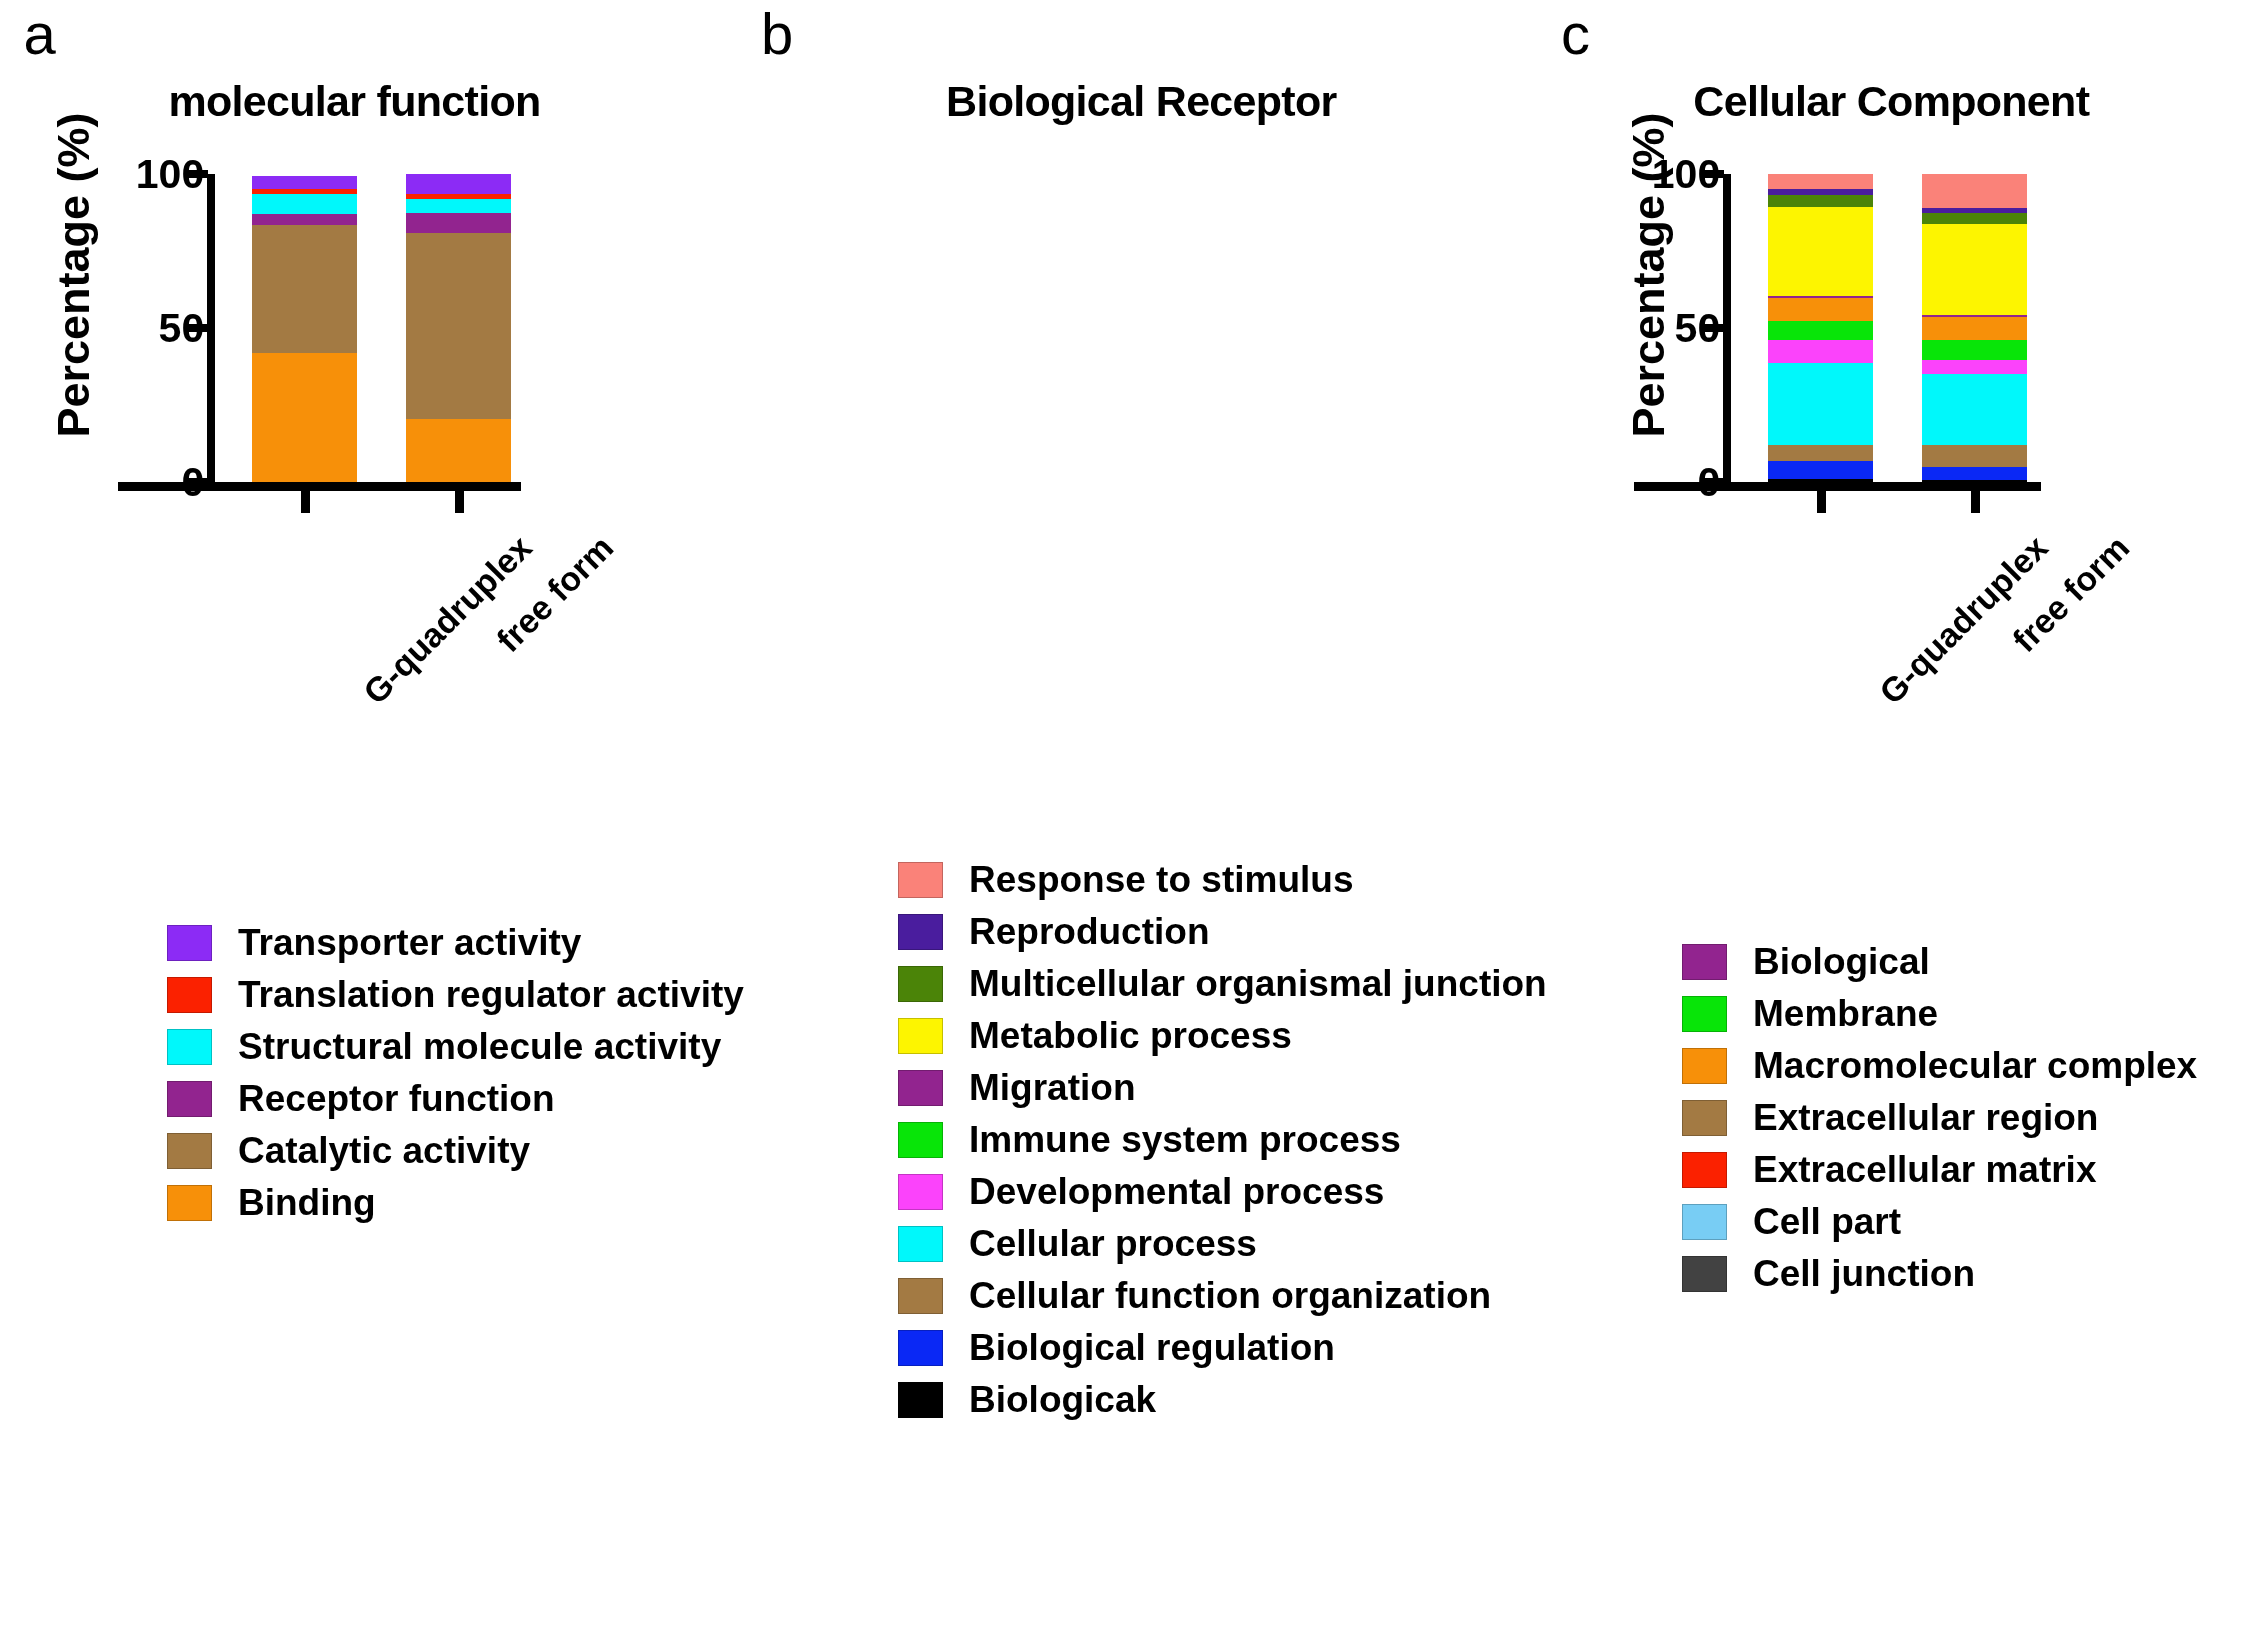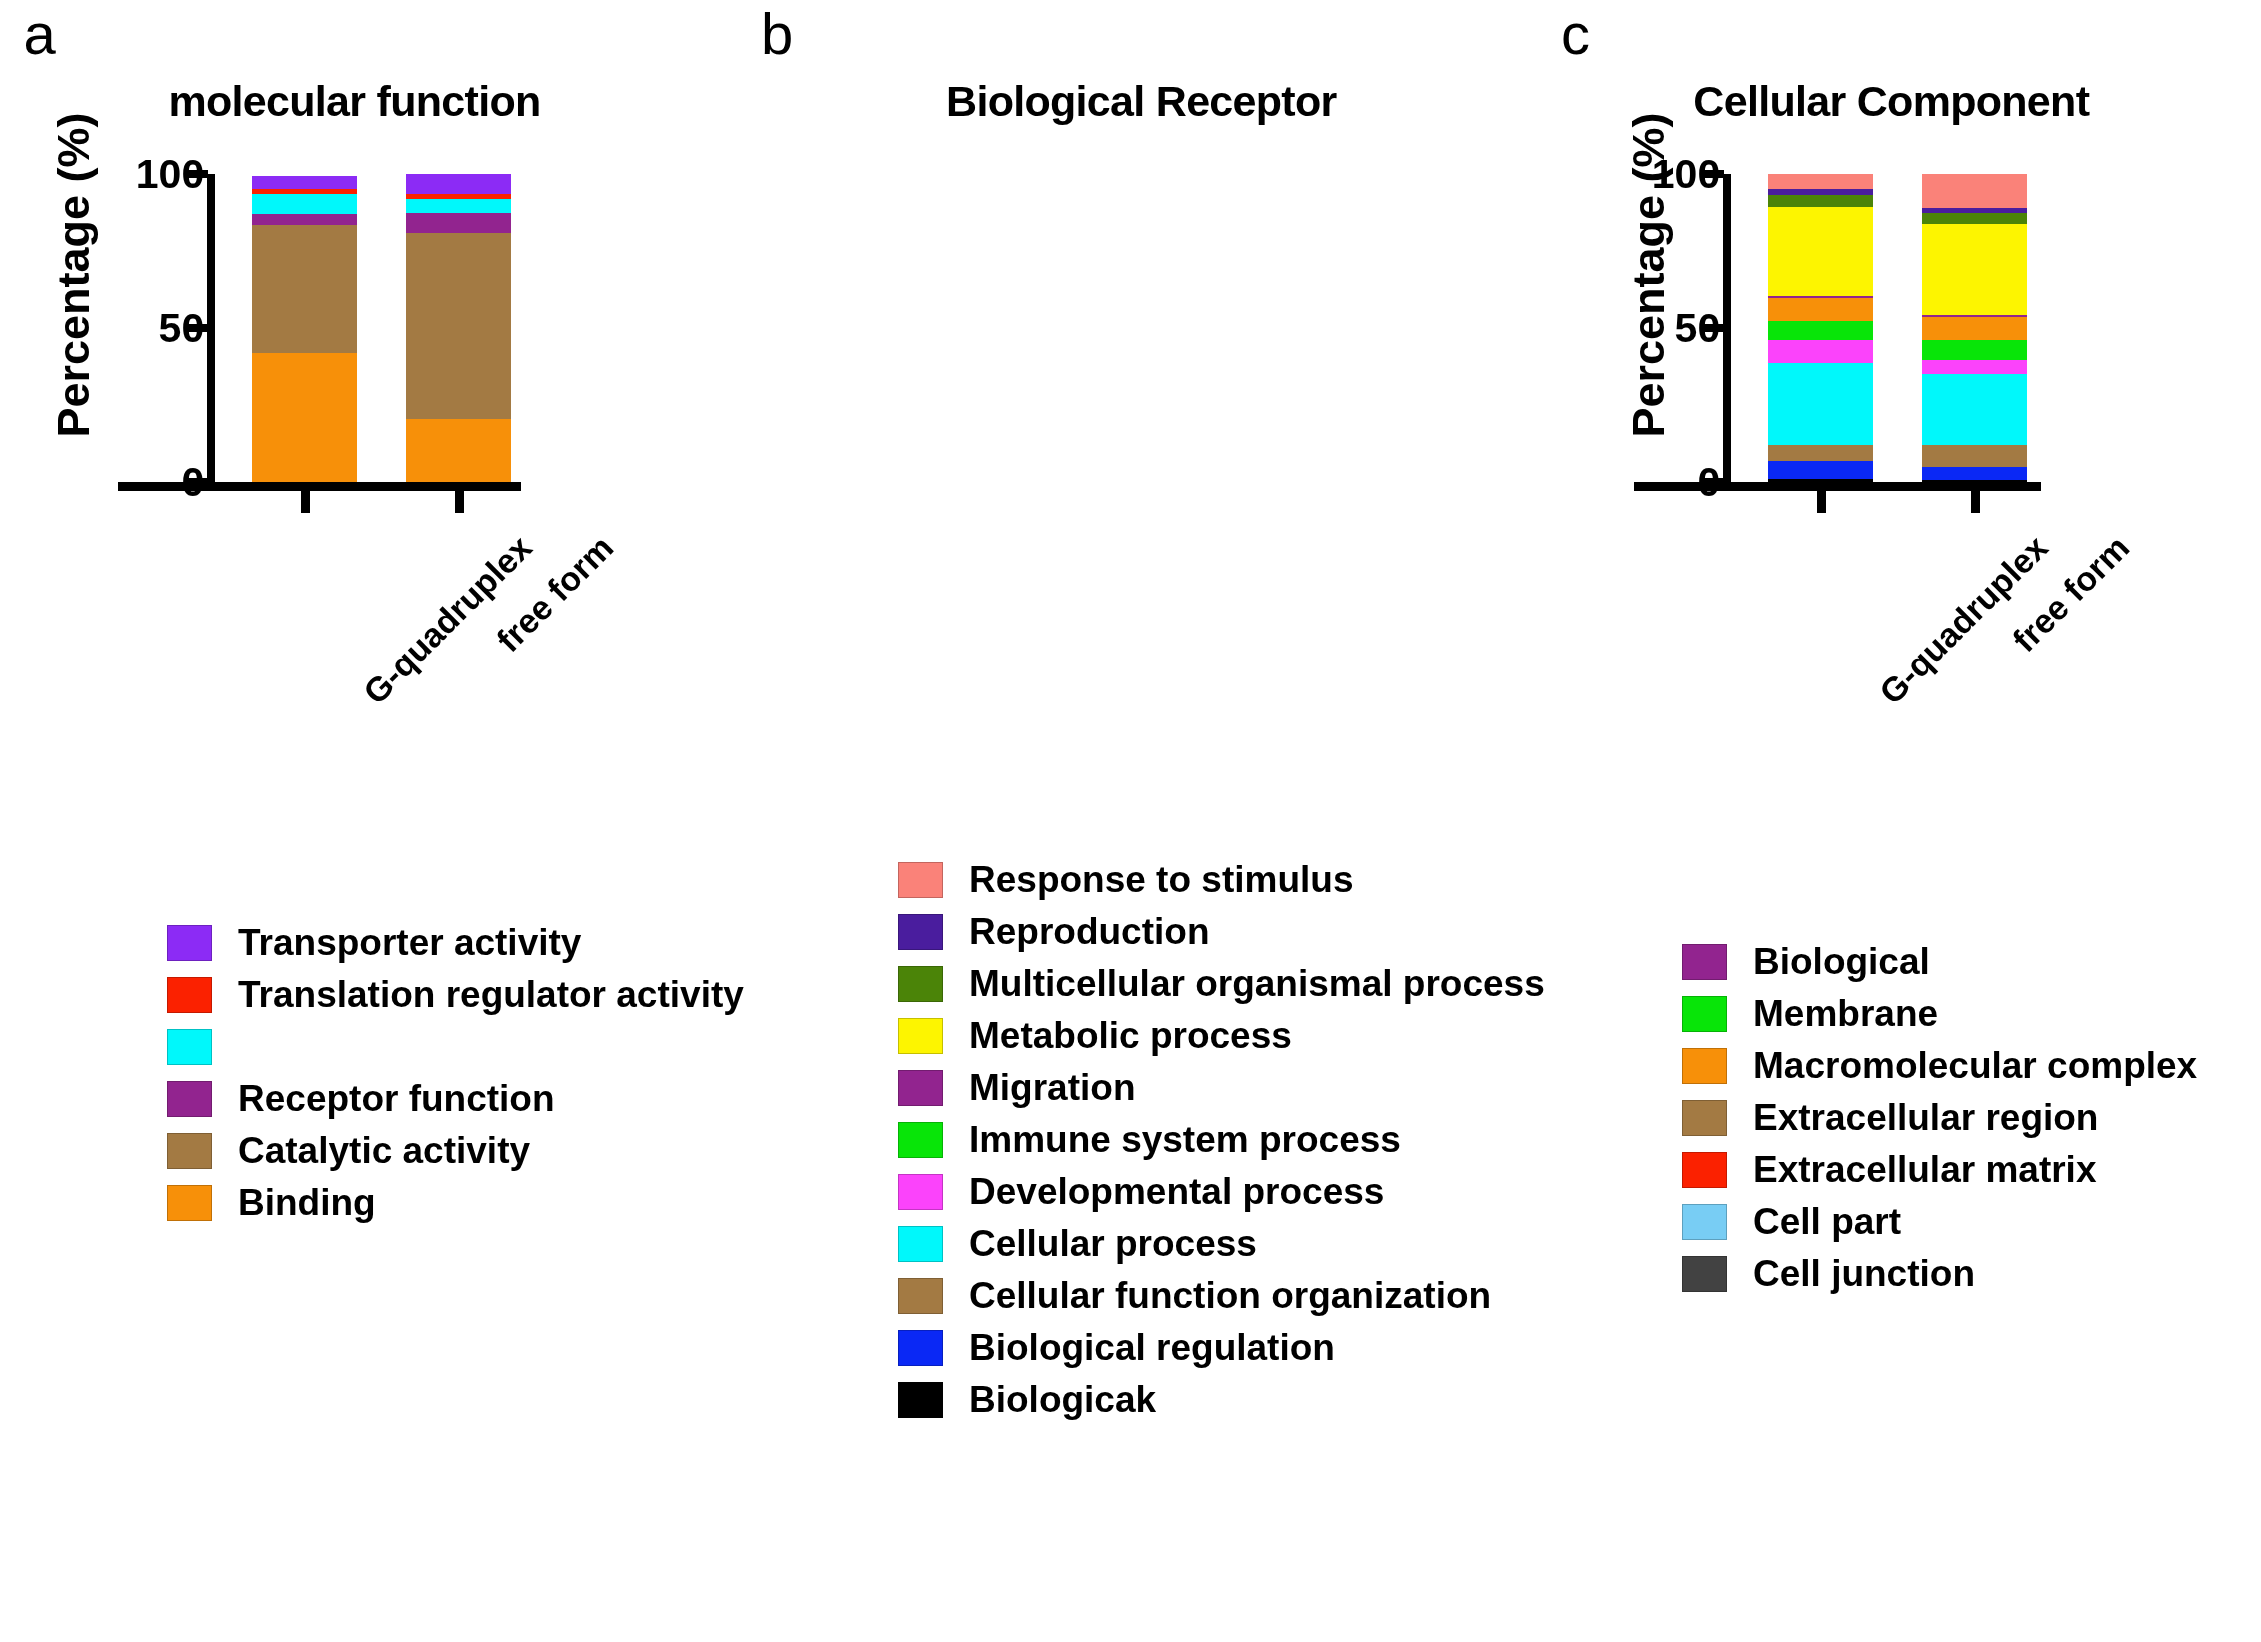--- a/index.html
+++ b/index.html
@@ -173,20 +173,21 @@
     <div class="legend-row">
       <span class="swatch" style="background: rgb(140, 43, 245);"></span>
       <span class="legend-label">Transporter activity</span>
     </div>
     <div class="legend-row">
       <span class="swatch" style="background: rgb(251, 33, 0);"></span>
       <span class="legend-label">Translation regulator activity</span>
     </div>
     <div class="legend-row">
       <span class="swatch" style="background: rgb(0, 248, 251);"></span>
+      <span class="legend-label">Structural molecule activity</span>
     </div>
     <div class="legend-row">
       <span class="swatch" style="background: rgb(146, 36, 143);"></span>
       <span class="legend-label">Receptor function</span>
     </div>
     <div class="legend-row">
       <span class="swatch" style="background: rgb(163, 122, 67);"></span>
       <span class="legend-label">Catalytic activity</span>
     </div>
     <div class="legend-row">
@@ -198,21 +199,21 @@
     <div class="legend-row">
       <span class="swatch" style="background: rgb(250, 130, 121);"></span>
       <span class="legend-label">Response to stimulus</span>
     </div>
     <div class="legend-row">
       <span class="swatch" style="background: rgb(74, 29, 158);"></span>
       <span class="legend-label">Reproduction</span>
     </div>
     <div class="legend-row">
       <span class="swatch" style="background: rgb(75, 132, 8);"></span>
-      <span class="legend-label">Multicellular organismal process</span>
+      <span class="legend-label">Multicellular organismal junction</span>
     </div>
     <div class="legend-row">
       <span class="swatch" style="background: rgb(253, 245, 0);"></span>
       <span class="legend-label">Metabolic process</span>
     </div>
     <div class="legend-row">
       <span class="swatch" style="background: rgb(146, 36, 143);"></span>
       <span class="legend-label">Migration</span>
     </div>
     <div class="legend-row">

